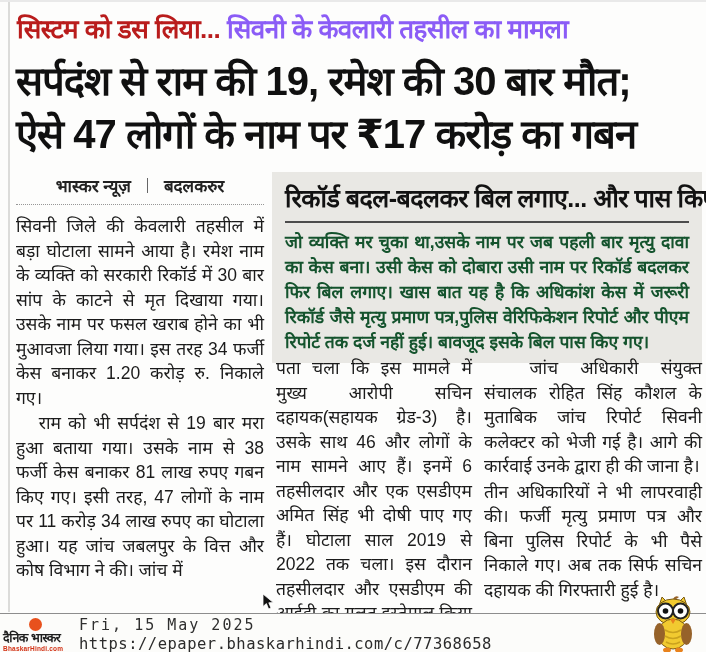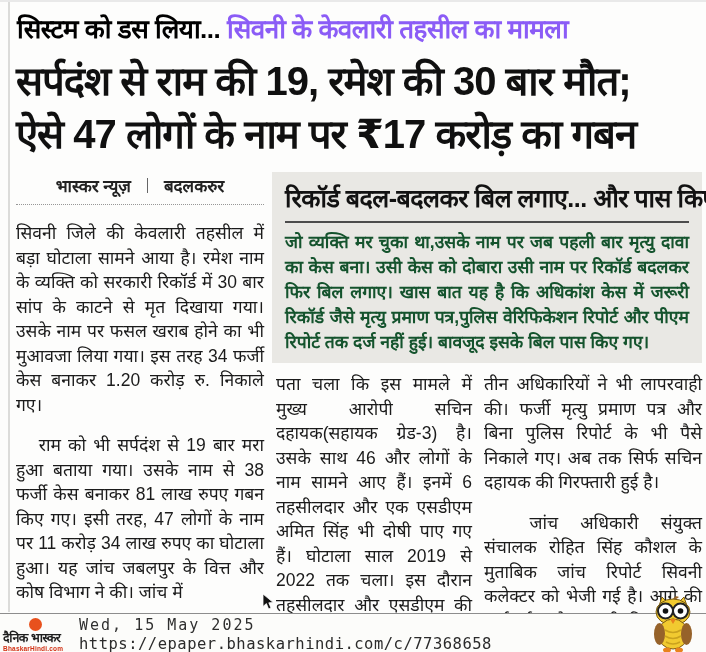--- a/index.html
+++ b/index.html
@@ -8,34 +8,34 @@
     background:#fdfdfc;
     font-family:"Liberation Sans","DejaVu Sans",sans-serif;
     border-top:2px solid #e9e9e9;
     box-sizing:border-box;
   }
   .left-rule{position:absolute;left:8px;top:0;width:2px;height:610px;background:#dcdcda;}
 
   
   .kicker{position:absolute;left:17px;top:8px;width:680px;
     font-size:26px;font-weight:700;letter-spacing:-0.5px;white-space:nowrap;}
-  .kicker .hl{color:#000000;}
+  .kicker .hl{color:#b91c1c;}
   .kicker .rest{color:#8b5cf6;}
 
   
   .headline{position:absolute;left:16px;top:53px;width:686px;
     font-size:40px;line-height:53px;font-weight:700;color:#101010;letter-spacing:-1px;}
 
   
   .col-left{position:absolute;left:16px;top:168px;width:248px;}
   .byline{display:flex;justify-content:center;align-items:center;gap:16px;
     font-size:17px;font-weight:700;color:#222;padding:4px 0 7px;}
   .byline .sep{width:1px;height:15px;background:#666;}
   .byline-rule{border-top:1px dotted #979797;margin-bottom:9px;}
-  .body-text{font-size:17.5px;line-height:24.5px;text-align:justify;color:#1b1b1b;margin:16px 0 1px;}
+  .body-text{font-size:17.5px;line-height:24.5px;text-align:justify;color:#1b1b1b;margin:0 0 1px;}
   .indent{text-indent:1.3em;}
   .indent-big{text-indent:2.6em;}
 
   
   .graybox{position:absolute;left:272px;top:170px;width:430px;min-height:174px;
     background:#e9e8e4;padding:5px 13px 8px;box-sizing:border-box;}
   .graybox-title{font-size:25px;font-weight:700;color:#121212;letter-spacing:-0.5px;
     padding:3px 0 7px;white-space:nowrap;}
   .graybox-rule{border-top:2px solid #4c4c4c;margin-bottom:7px;}
   .graybox-body{font-size:17.5px;line-height:25px;color:#14532d;text-align:justify;
@@ -92,36 +92,36 @@
     <div class="graybox-title">रिकॉर्ड बदल-बदलकर बिल लगाए... और पास किए</div>
     <div class="graybox-rule"></div>
     <p class="graybox-body">जो व्यक्ति मर चुका था,उसके नाम पर जब पहली बार मृत्यु दावा का केस बना। उसी केस को दोबारा उसी नाम पर रिकॉर्ड बदलकर फिर बिल लगाए। खास बात यह है कि अधिकांश केस में जरूरी रिकॉर्ड जैसे मृत्यु प्रमाण पत्र,पुलिस वेरिफिकेशन रिपोर्ट और पीएम रिपोर्ट तक दर्ज नहीं हुई। बावजूद इसके बिल पास किए गए।</p>
   </div>
 
   <div class="col-mid">
     <p class="body-text">पता चला कि इस मामले में मुख्य आरोपी सचिन दहायक(सहायक ग्रेड-3) है। उसके साथ 46 और लोगों के नाम सामने आए हैं। इनमें 6 तहसीलदार और एक एसडीएम अमित सिंह भी दोषी पाए गए हैं। घोटाला साल 2019 से 2022 तक चला। इस दौरान तहसीलदार और एसडीएम की आईडी का गलत इस्तेमाल किया गया। बिल पास करने में जिला कोषालय के</p>
   </div>
 
   <div class="col-right">
+    <p class="body-text indent-big">जांच अधिकारी संयुक्त संचालक रोहित सिंह कौशल के मुताबिक जांच रिपोर्ट सिवनी कलेक्टर को भेजी गई है। आगे की कार्रवाई उनके द्वारा ही की जाना है।</p>
     <p class="body-text">तीन अधिकारियों ने भी लापरवाही की। फर्जी मृत्यु प्रमाण पत्र और बिना पुलिस रिपोर्ट के भी पैसे निकाले गए। अब तक सिर्फ सचिन दहायक की गिरफ्तारी हुई है।</p>
-    <p class="body-text indent-big">जांच अधिकारी संयुक्त संचालक रोहित सिंह कौशल के मुताबिक जांच रिपोर्ट सिवनी कलेक्टर को भेजी गई है। आगे की कार्रवाई उनके द्वारा ही की जाना है।</p>
   </div>
 
   <svg class="cursor" viewBox="0 0 14 16">
     <path d="M1 0 L1 12.5 L4.4 9.6 L6.6 15 L9 14 L6.8 8.8 L11.3 8.6 Z" fill="#111" stroke="#fff" stroke-width="0.8"></path>
   </svg>
 
   <div class="footer">
     <div class="logo">
       <div class="logo-dot"></div>
       <div class="logo-title">दैनिक भास्कर</div>
       <div class="logo-sub">BhaskarHindi.com</div>
     </div>
     <div class="stamp">
-      <div class="stamp-date">Wed, 15 May 2025</div>
+      <div class="stamp-date">Fri, 15 May 2025</div>
       <a class="stamp-url" href="#">https://epaper.bhaskarhindi.com/c/77368658</a>
     </div>
     <svg class="owl" viewBox="0 0 54 58">
 
       <path d="M12 14 L16 2 L24 10 Z" fill="#f1ca30" stroke="#7a5a14" stroke-width="1"></path>
       <path d="M42 14 L38 2 L30 10 Z" fill="#f1ca30" stroke="#7a5a14" stroke-width="1"></path>
 
       <path d="M27 4 Q29 0 33 2 Q30 5 27 4" fill="#96622a"></path>
 
       <ellipse cx="27" cy="17" rx="17" ry="13" fill="#f1ca30" stroke="#7a5a14" stroke-width="1"></ellipse>

